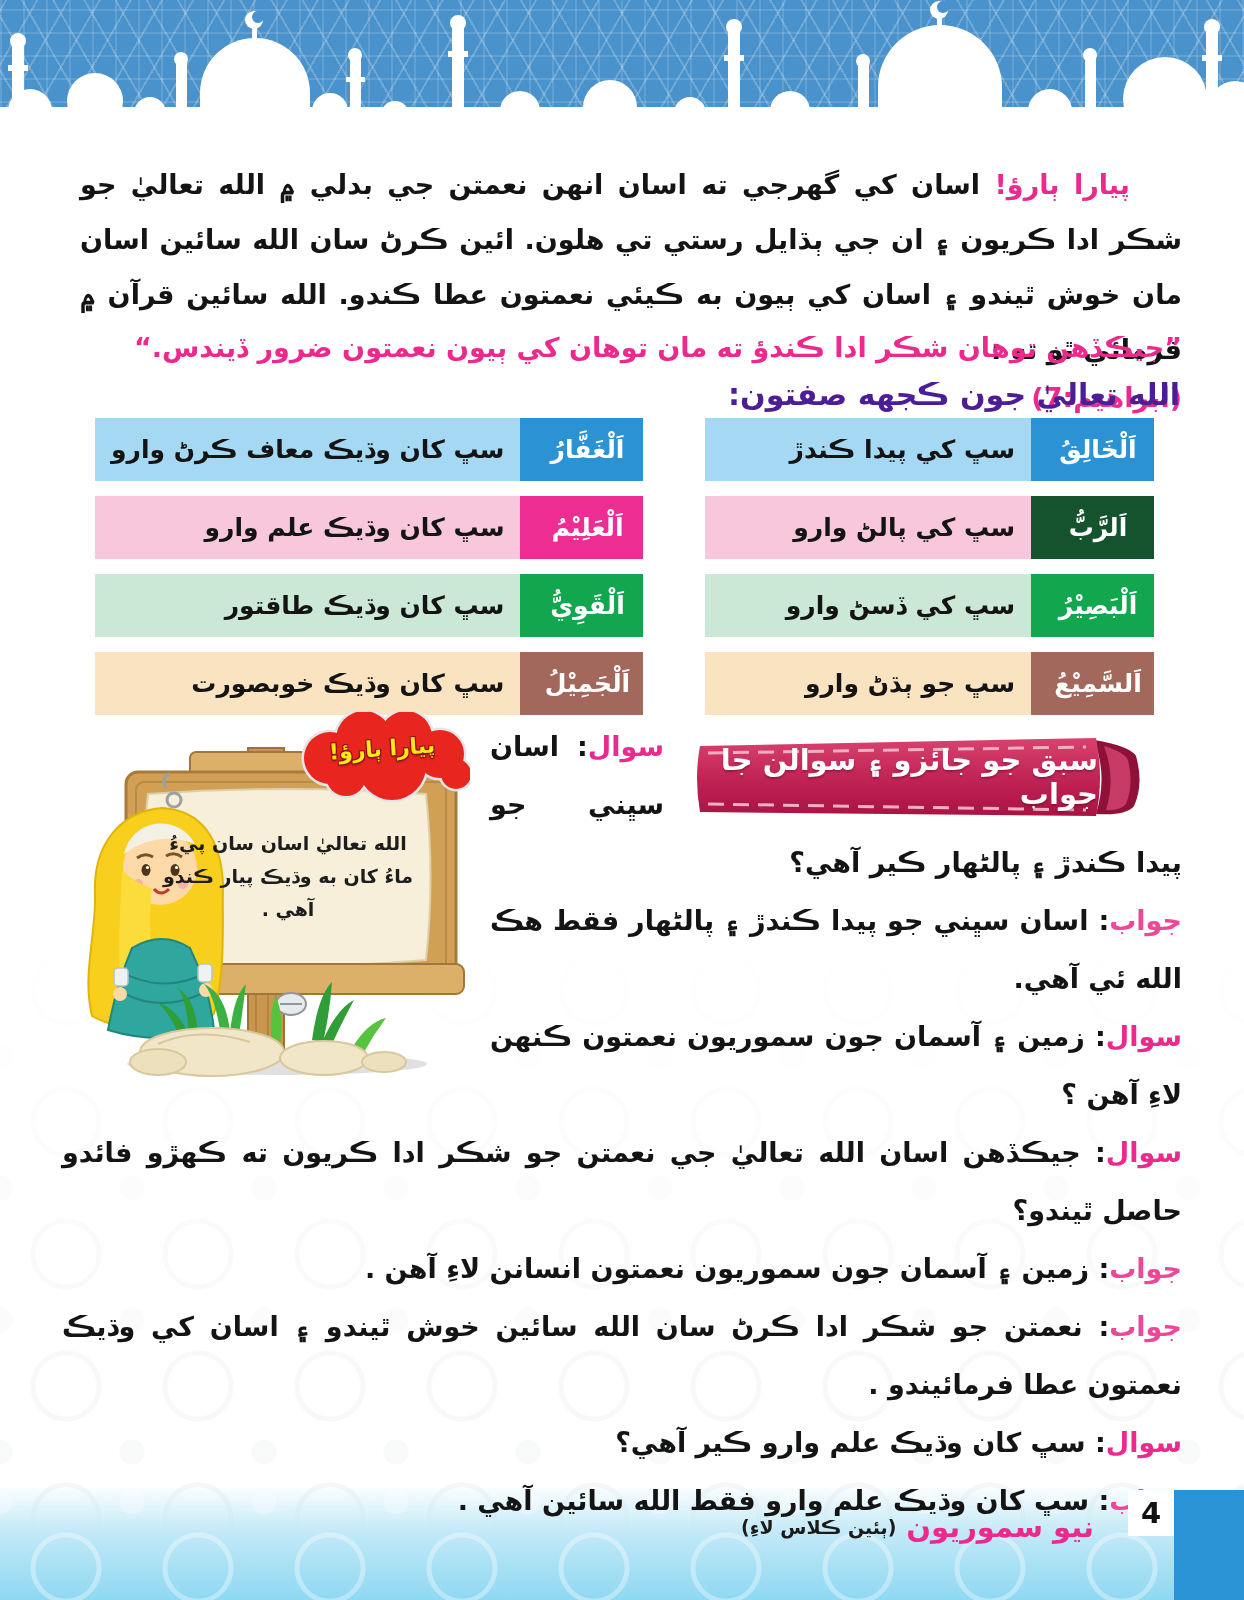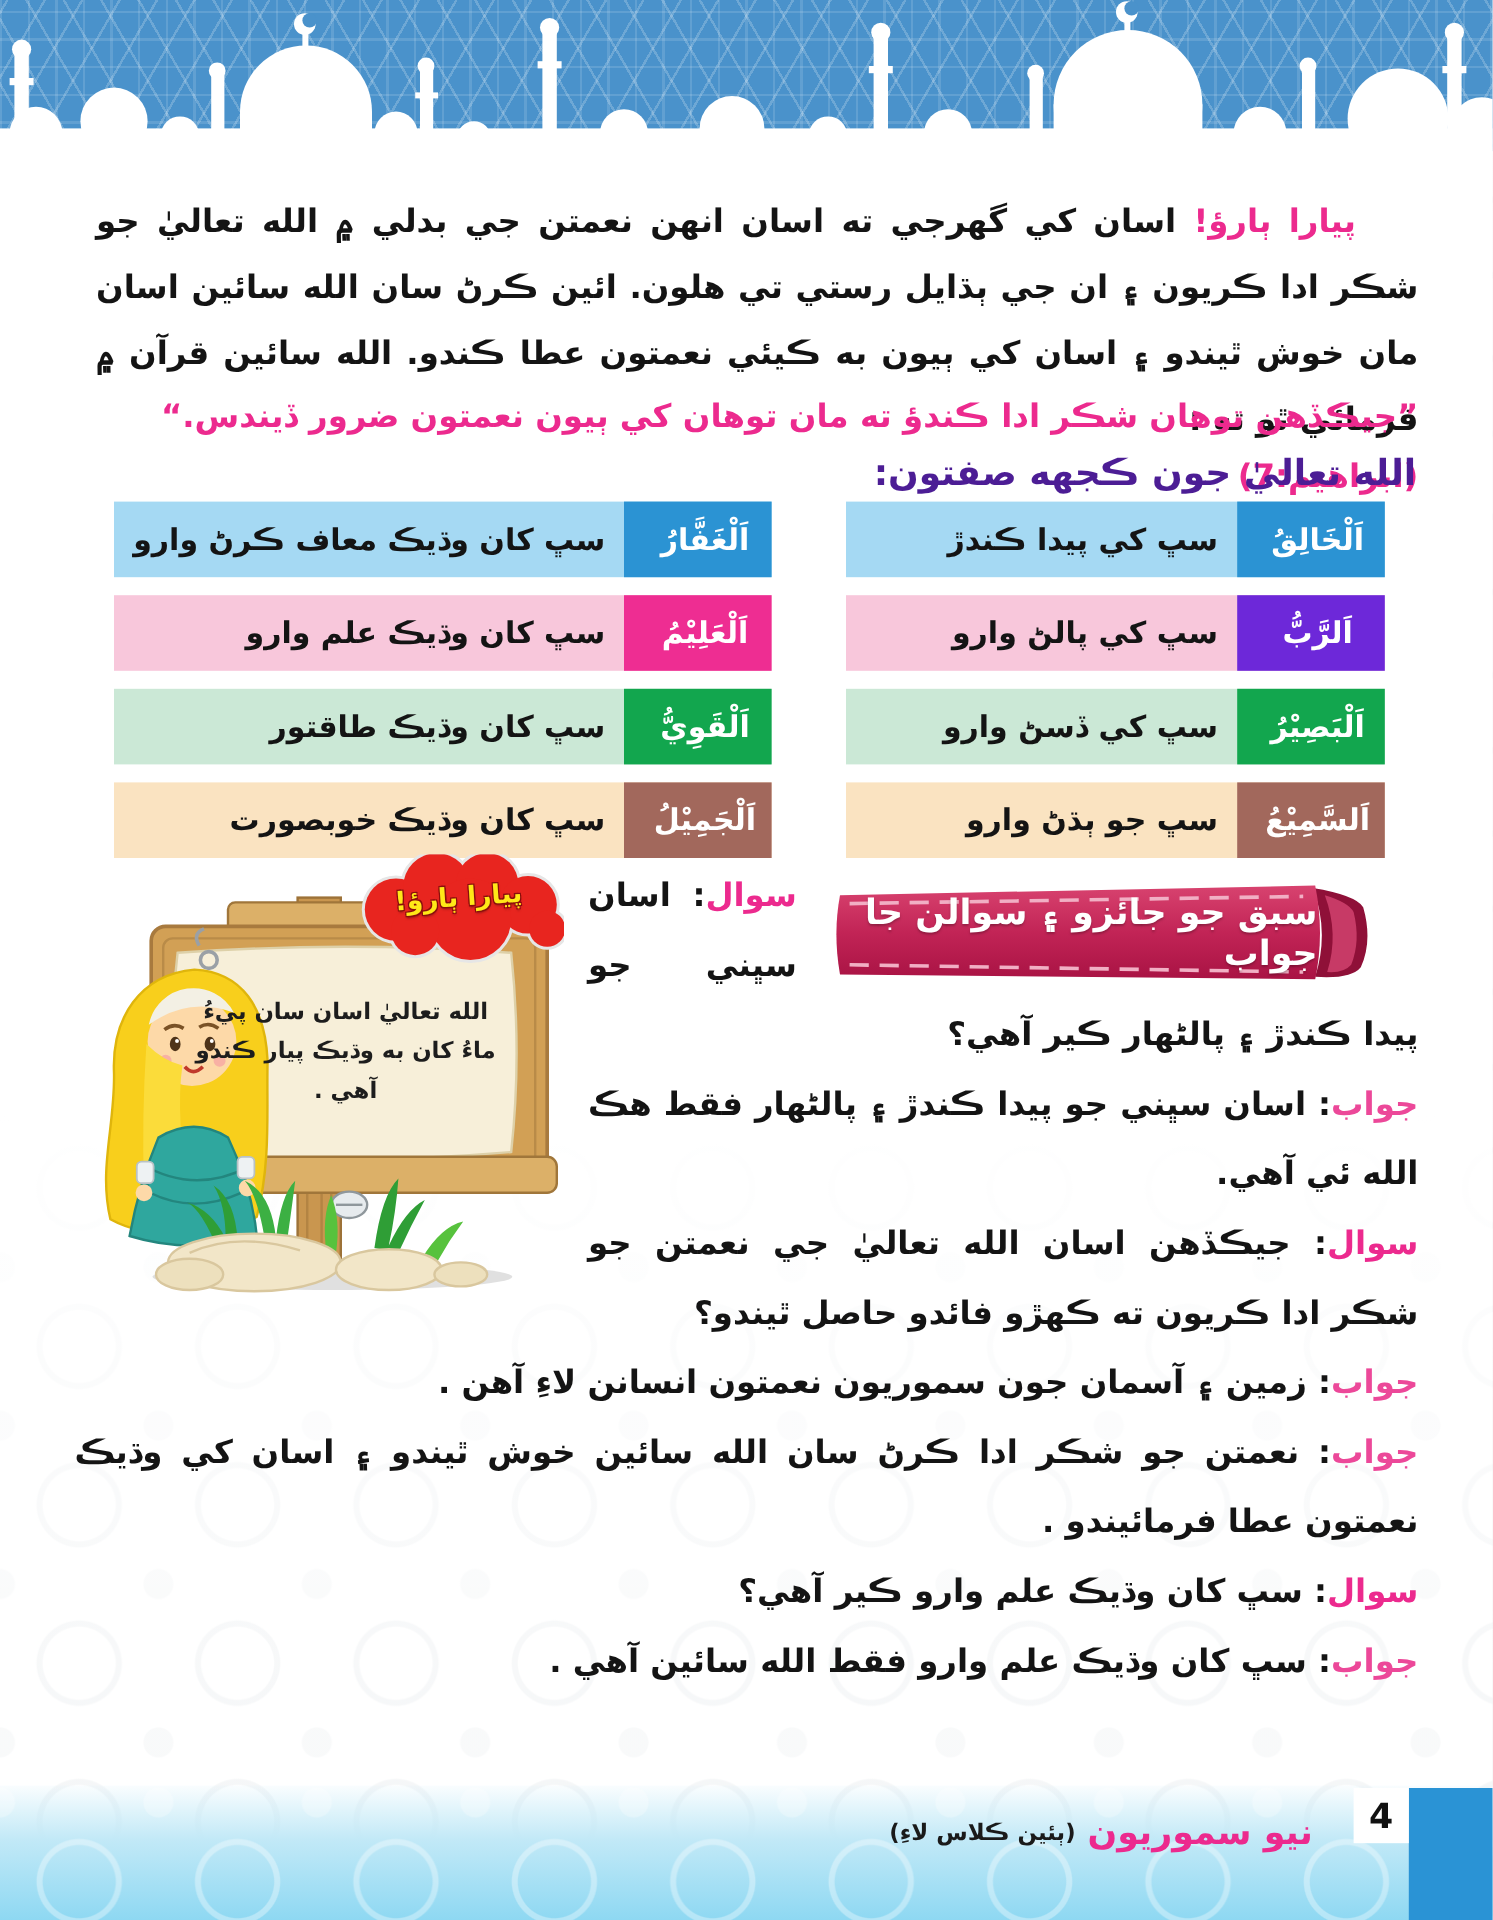--- a/index.html
+++ b/index.html
@@ -187,21 +187,21 @@
   <div class="names">
     <div class="name-row" style="background-color: rgb(165, 217, 243);">
       <div class="name-label" style="background-color: rgb(43, 147, 211);">اَلْخَالِقُ</div>
       <div class="name-meaning">سڀ کي پيدا ڪندڙ</div>
     </div>
     <div class="name-row" style="background-color: rgb(165, 217, 243);">
       <div class="name-label" style="background-color: rgb(43, 147, 211);">اَلْغَفَّارُ</div>
       <div class="name-meaning">سڀ کان وڌيڪ معاف ڪرڻ وارو</div>
     </div>
     <div class="name-row" style="background-color: rgb(248, 199, 219);">
-      <div class="name-label" style="background-color: #6d28d9;">اَلرَّبُّ</div>
+      <div class="name-label" style="background-color: #14532d;">اَلرَّبُّ</div>
       <div class="name-meaning">سڀ کي پالڻ وارو</div>
     </div>
     <div class="name-row" style="background-color: rgb(248, 199, 219);">
       <div class="name-label" style="background-color: rgb(238, 45, 146);">اَلْعَلِيْمُ</div>
       <div class="name-meaning">سڀ کان وڌيڪ علم وارو</div>
     </div>
     <div class="name-row" style="background-color: rgb(203, 232, 214);">
       <div class="name-label" style="background-color: rgb(18, 166, 78);">اَلْبَصِيْرُ</div>
       <div class="name-meaning">سڀ کي ڏسڻ وارو</div>
     </div>
@@ -318,20 +318,21 @@
         <path d="M414 12 q20 6 24 14 q6 24 -2 44 q-6 7 -20 6 q10 -32 -2 -64 z" fill="#c73a66"></path>
         <path d="M10 12 Q4 44 10 78 L406 82 Q414 44 406 4 Z" fill="url(#rb)"></path>
         <path d="M18 19 L396 13" stroke="#f1afc4" stroke-width="3" stroke-dasharray="16 9" fill="none"></path>
         <path d="M18 70 L396 76" stroke="#f1afc4" stroke-width="3" stroke-dasharray="16 9" fill="none"></path>
       </svg>
       <div class="ribbon-text">سبق جو جائزو ۽ سوالن جا جواب</div>
     </div>
 
     <p class="qa-item first"><span class="q-label">سوال</span><span>: اسان سڀني جو پيدا ڪندڙ ۽ پالڻهار ڪير آهي؟</span></p>
     <p class="qa-item"><span class="a-label">جواب</span><span>: اسان سڀني جو پيدا ڪندڙ ۽ پالڻهار فقط هڪ الله ئي آهي.</span></p>
+    <p class="qa-item"><span class="q-label">سوال</span><span>: زمين ۽ آسمان جون سموريون نعمتون ڪنهن لاءِ آهن ؟</span></p>
     <p class="qa-item"><span class="q-label">سوال</span><span>: جيڪڏهن اسان الله تعاليٰ جي نعمتن جو شڪر ادا ڪريون ته ڪهڙو فائدو حاصل ٿيندو؟</span></p>
     <p class="qa-item"><span class="a-label">جواب</span><span>: زمين ۽ آسمان جون سموريون نعمتون انسانن لاءِ آهن .</span></p>
     <p class="qa-item"><span class="a-label">جواب</span><span>: نعمتن جو شڪر ادا ڪرڻ سان الله سائين خوش ٿيندو ۽ اسان کي وڌيڪ نعمتون عطا فرمائيندو .</span></p>
     <p class="qa-item"><span class="q-label">سوال</span><span>: سڀ کان وڌيڪ علم وارو ڪير آهي؟</span></p>
     <p class="qa-item"><span class="a-label">جواب</span><span>: سڀ کان وڌيڪ علم وارو فقط الله سائين آهي .</span></p>
   </div>
 
   <div class="footer-band"></div>
   <div class="footer-info">
     <span class="footer-title">نيو سموريون</span>

